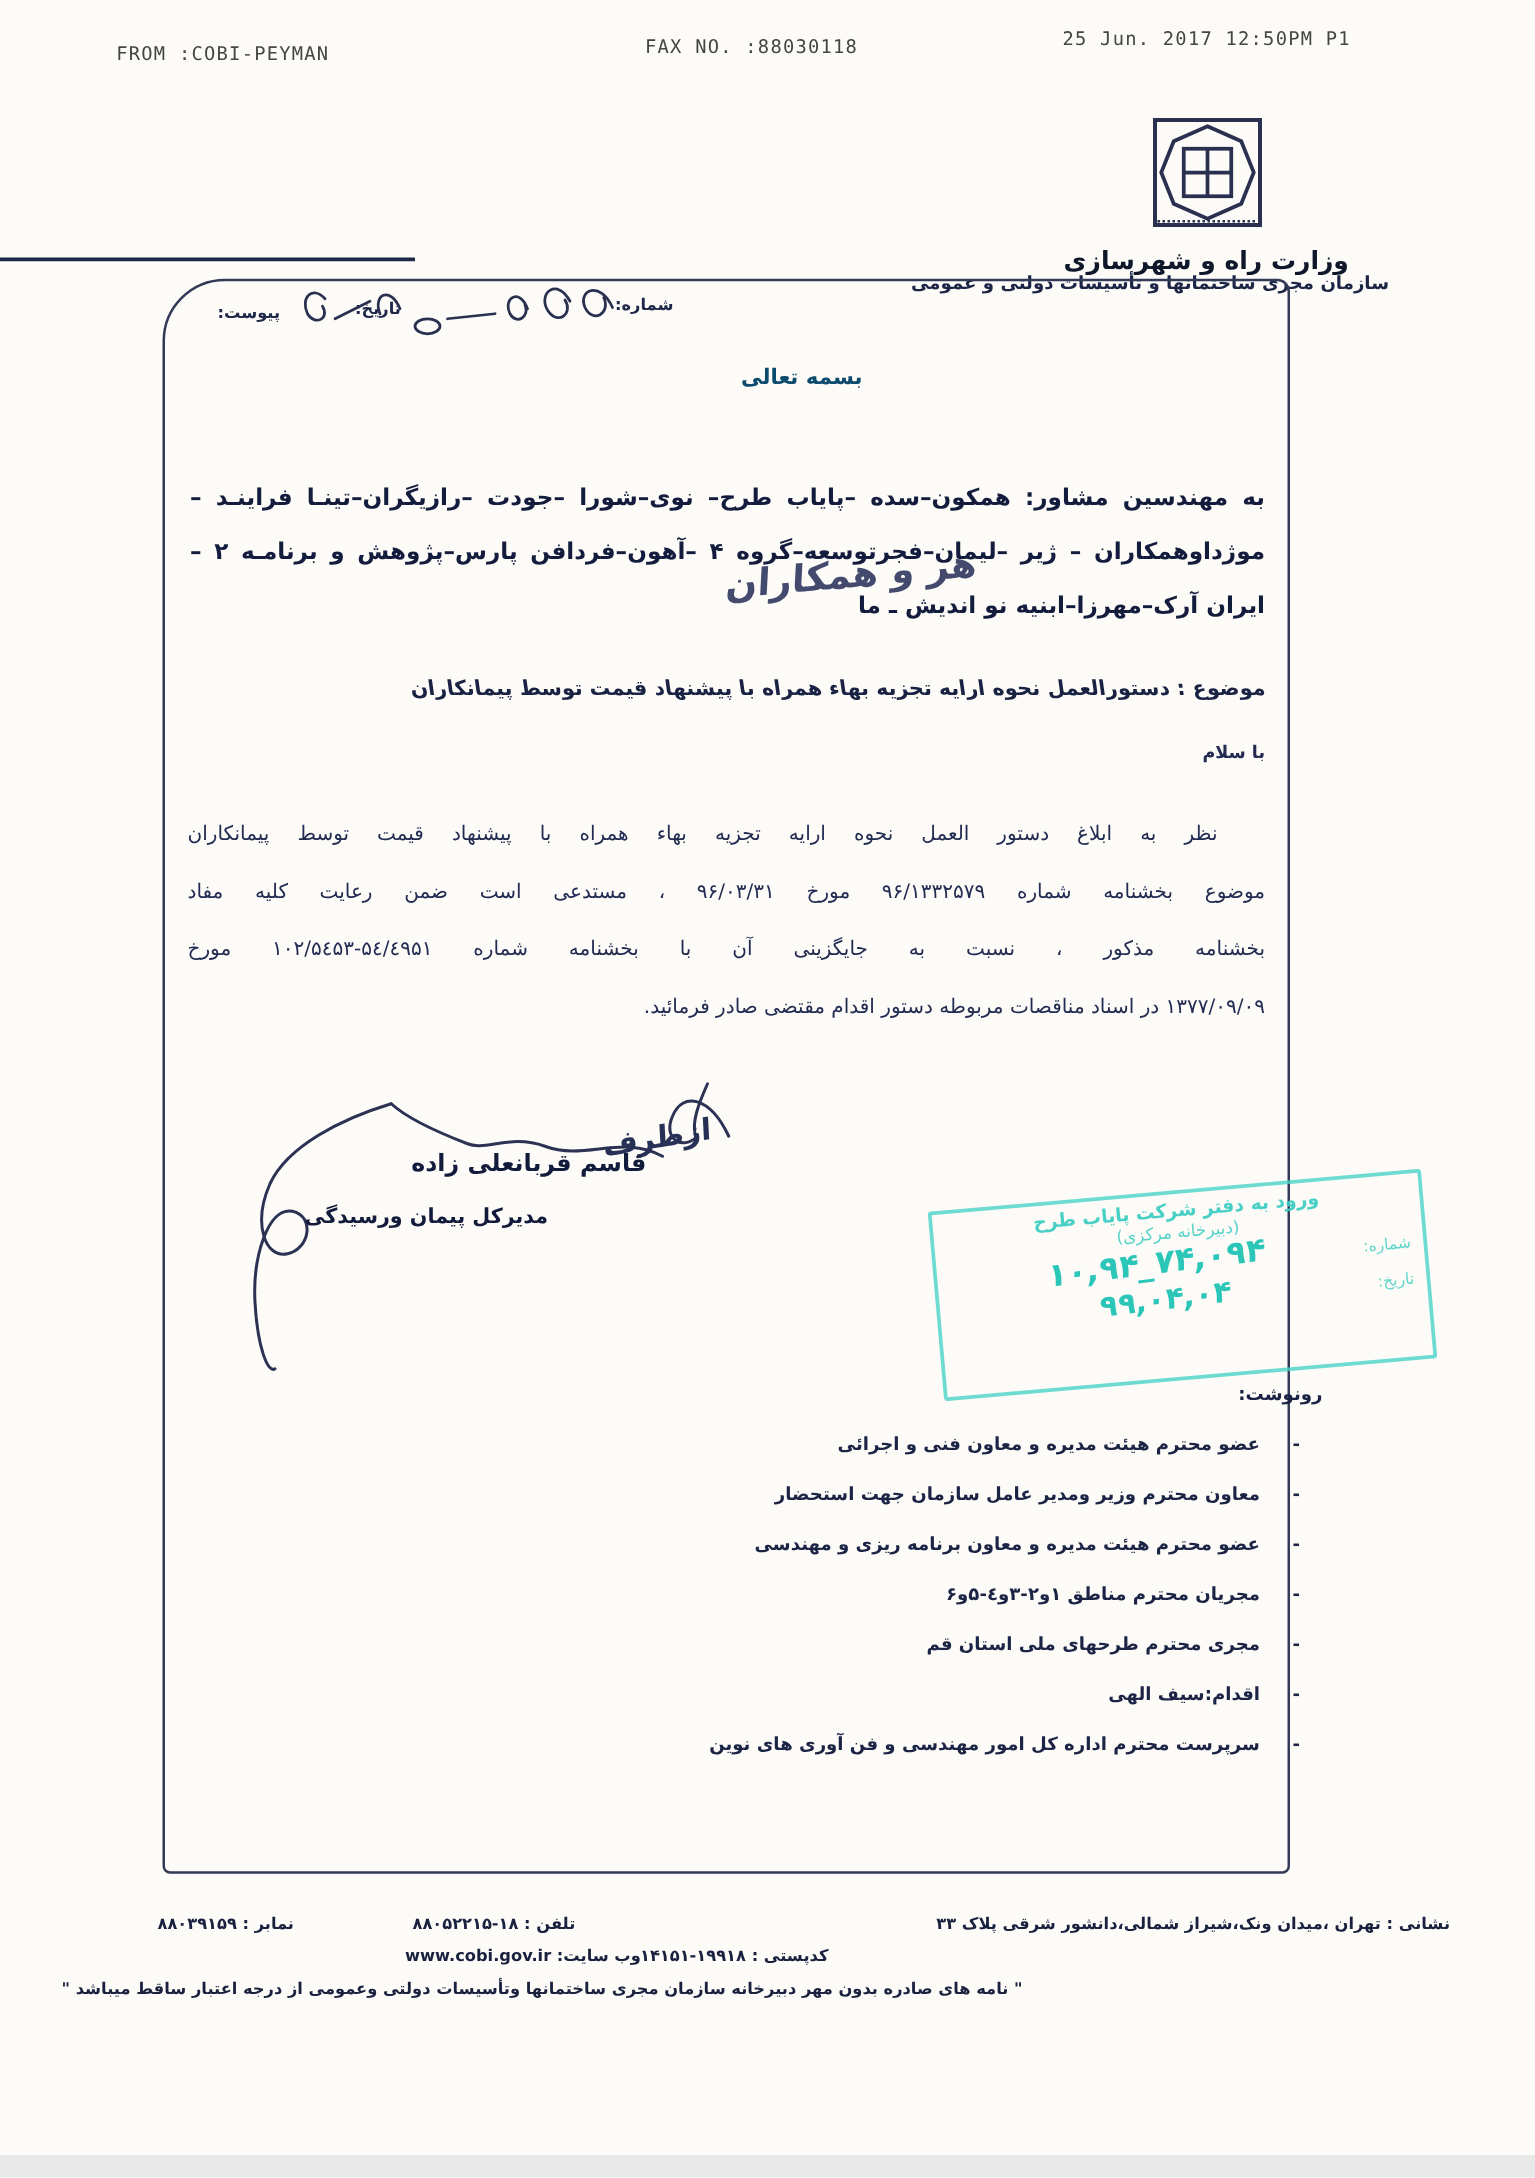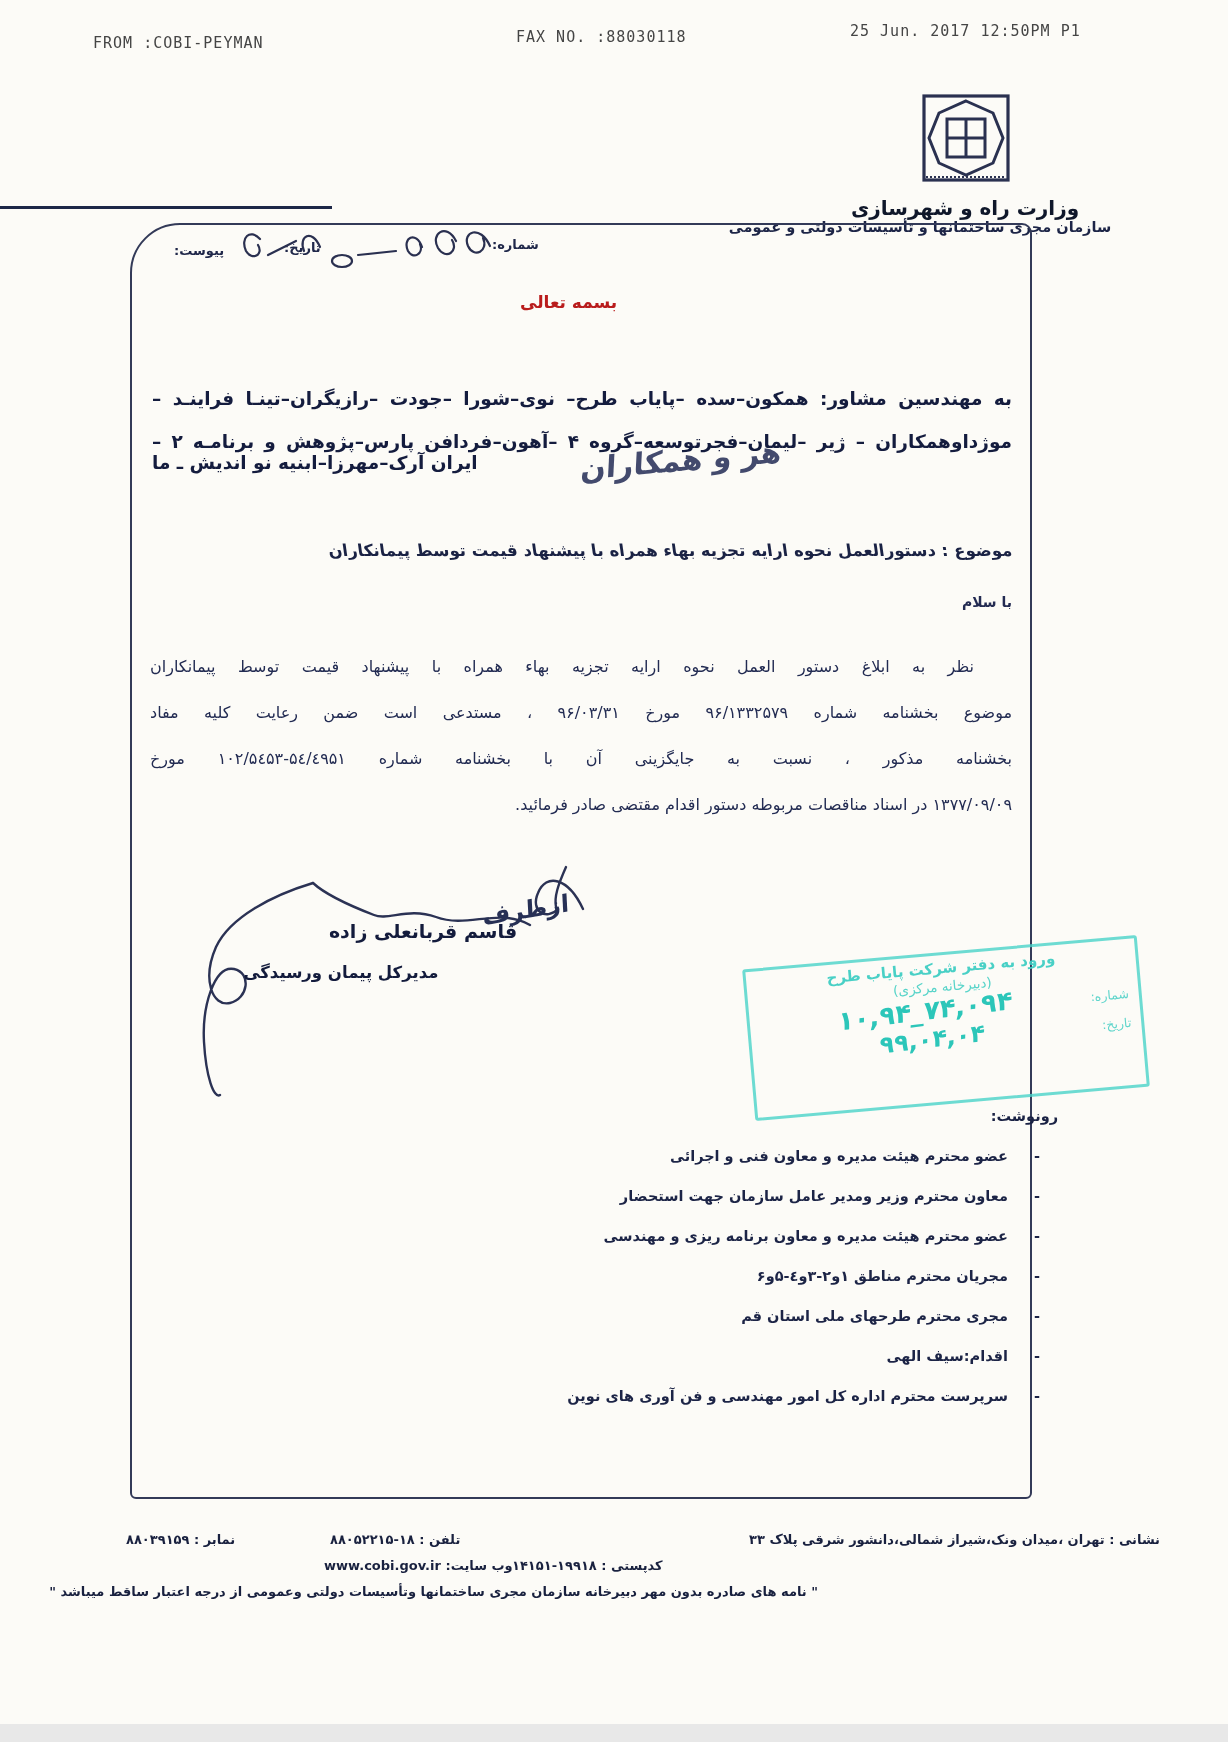--- a/index.html
+++ b/index.html
@@ -24,26 +24,26 @@
   .rule-left{position:absolute;left:0;top:206px;width:332px;height:3px;background:#1d2747;}
   
   .frame{position:absolute;left:130px;top:223px;width:898px;height:1272px;border:2px solid #333a58;border-radius:50px 10px 6px 6px;}
   
   .meta-label{position:absolute;font-size:13px;font-weight:600;color:#20284a;direction:rtl;white-space:nowrap;}
   .meta-shomare{left:492px;top:237px;}
   .meta-tarikh{left:284px;top:240px;}
   .meta-peyvast{left:174px;top:243px;}
   .scribbles{position:absolute;left:206px;top:210px;}
   
-  .besmeh{position:absolute;left:520px;top:292px;width:170px;text-align:left;font-weight:bold;font-size:17px;color:#b91c1c;direction:rtl;}
+  .besmeh{position:absolute;left:520px;top:292px;width:170px;text-align:right;font-weight:bold;font-size:17px;color:#0c4a6e;direction:rtl;}
   .addr{position:absolute;left:152px;width:860px;direction:rtl;font-weight:bold;font-size:18.5px;color:#141c3e;line-height:30px;}
   .addr.just{text-align:justify;text-align-last:justify;}
   .addr1{top:384px;}
   .addr2{top:427px;}
-  .addr3{top:448px;text-align:left;}
+  .addr3{top:470px;text-align:right;}
   .hand-addr{position:absolute;left:552px;top:444px;width:230px;direction:rtl;font-size:30px;font-weight:600;color:#232c55;transform:rotate(-5deg) skewX(-8deg);opacity:.85;white-space:nowrap;}
   .subject{position:absolute;left:152px;top:541px;width:860px;direction:rtl;text-align:right;font-weight:bold;font-size:16.5px;color:#1a2244;transform:skewX(8deg);transform-origin:right center;}
   .salam{position:absolute;left:852px;top:594px;width:160px;direction:rtl;text-align:right;font-size:14px;font-weight:600;}
   .bodyline{position:absolute;left:150px;width:862px;direction:rtl;font-size:16px;line-height:26px;color:#222b52;font-weight:500;margin-top:32px;}
   .bodyline.just{text-align:justify;text-align-last:justify;}
   .body1{top:622px;text-indent:38px;}
   .body2{top:668px;}
   .body3{top:714px;}
   .body4{top:760px;text-align:right;}
   

